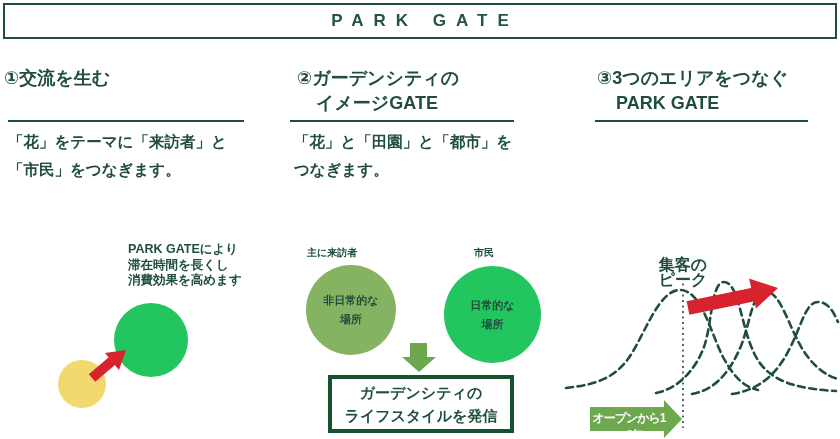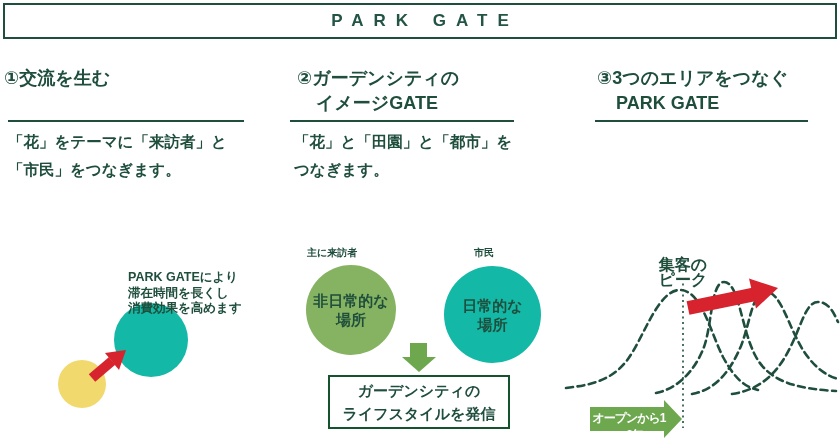--- a/index.html
+++ b/index.html
@@ -16,34 +16,34 @@
     display:flex;align-items:center;justify-content:center;
   }
   .header span{font-size:17px;letter-spacing:10px;padding-left:10px;color:#235445;}
   
   .col{position:absolute;top:66px;}
   .h{font-size:18px;line-height:25px;}
   .h .h2{padding-left:19px;}
   .rule{position:absolute;height:2px;background:#1f4e3d;}
   .body{position:absolute;font-size:15.5px;line-height:27.5px;}
   
-  .cap1{position:absolute;left:128px;top:242px;font-size:12.5px;line-height:15.5px;margin-top:28px;}
+  .cap1{position:absolute;left:128px;top:242px;font-size:12.5px;line-height:15.5px;}
   .circle{position:absolute;border-radius:50%;}
-  .c-red{background:#14b8a6;}
+  .c-red{background:#22c55e;}
   .c-yellow{background:#f2d96e;}
   .c-green{background:#86b361;}
   .circle .ct{
     position:absolute;inset:0;display:flex;align-items:center;justify-content:center;
-    text-align:center;font-size:15px;line-height:19px;color:#1f4e3d;
+    text-align:center;font-size:11px;line-height:19px;color:#1f4e3d;
   }
   
   .lab{position:absolute;font-size:10px;line-height:15px;}
   .box2{
     position:absolute;left:328px;top:375px;width:178px;height:50px;
-    border:2px solid #14532d;background:#fff;
+    border:4px solid #14532d;background:#fff;
     display:flex;align-items:center;justify-content:center;text-align:center;
     font-size:15px;line-height:23px;
   }
   
   .peak-lab{position:absolute;left:653px;top:257px;width:60px;text-align:center;font-size:16px;line-height:15px;}
   .boost-lab{position:absolute;left:757px;top:245px;width:83px;font-size:13px;line-height:15px;letter-spacing:-0.5px;}
   .banner-lab{
     position:absolute;left:591px;top:410px;width:76px;text-align:center;
     color:#fff;font-size:12px;letter-spacing:-1px;z-index:3;
   }

